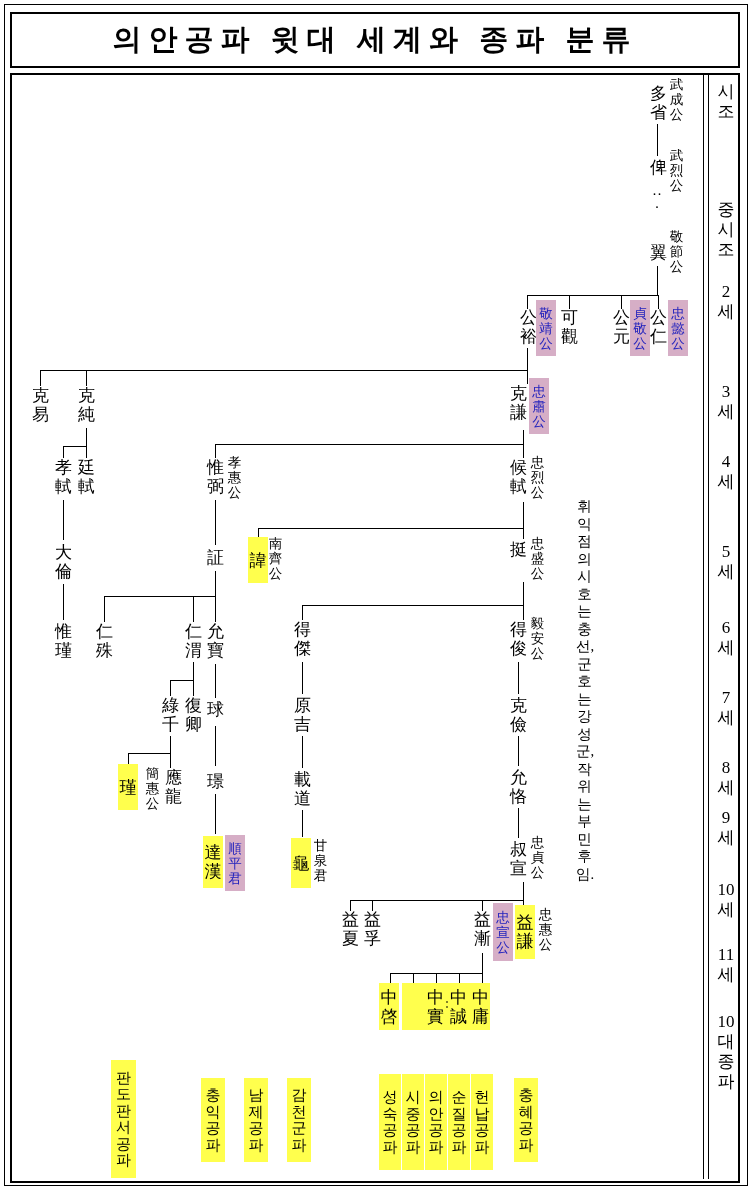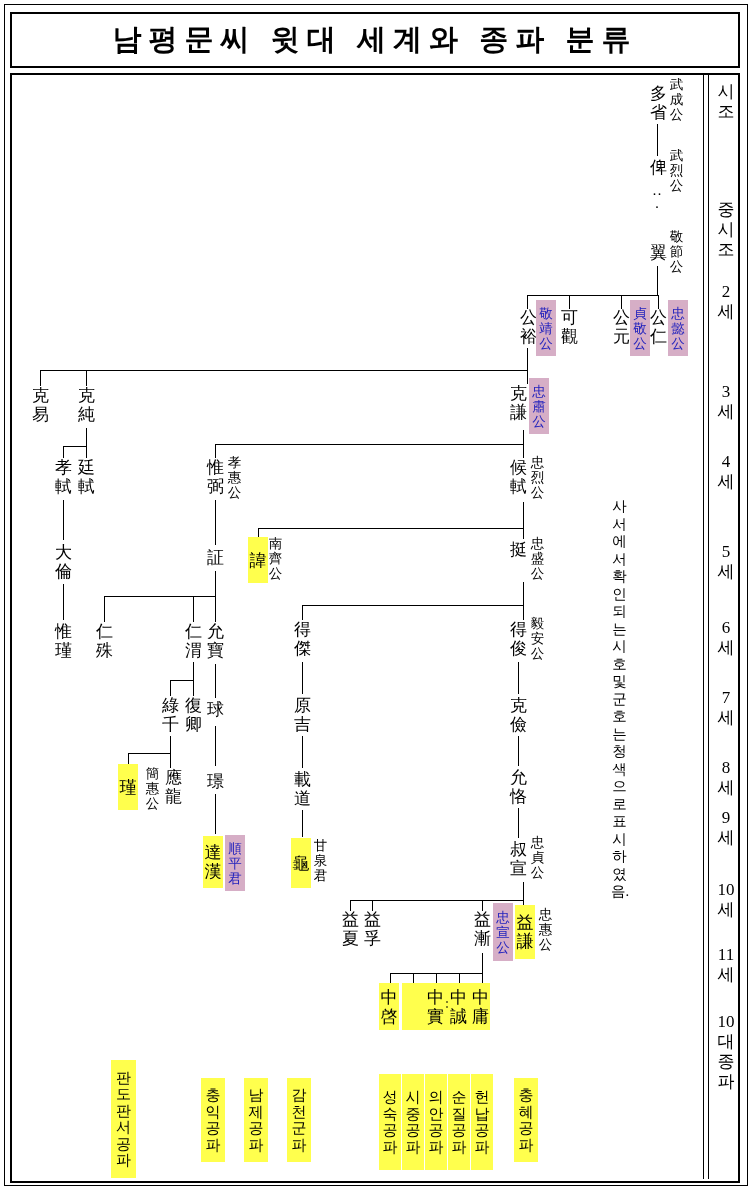--- a/index.html
+++ b/index.html
@@ -32,21 +32,21 @@
              line-height:20px;word-break:break-all;}
   .note-col{position:absolute;width:17px;font-size:14.5px;line-height:17.5px;text-align:center;
             word-break:break-all;}
 </style>
 </head>
 <body>
 
 <div class="frame"></div>
 
 <div class="title-box">
-  <span class="title-text">남평문씨 윗대 세계와 종파 분류</span>
+  <span class="title-text">의안공파 윗대 세계와 종파 분류</span>
 </div>
 
 <div class="main-box"></div>
 <div class="vline" style="left:703px;top:75px;height:1104px;"></div>
 <div class="vline" style="left:708px;top:75px;height:1104px;"></div>
 
 <div class="canvas">
     <div class="edge" style="left: 657px; top: 124px; width: 1px; height: 32px;"></div>
     <div class="edge" style="left: 657px; top: 266px; width: 1px; height: 29px;"></div>
     <div class="edge" style="left: 527px; top: 295px; width: 132px; height: 1px;"></div>
@@ -181,21 +181,21 @@
     <div class="node party box yellow" style="left: 111px; top: 1060px; width: 25px; height: 118px;">판도판서공파</div>
     <div class="node party box yellow" style="left: 201px; top: 1078px; width: 24px; height: 84px;">충익공파</div>
     <div class="node party box yellow" style="left: 244px; top: 1078px; width: 24px; height: 84px;">남제공파</div>
     <div class="node party box yellow" style="left: 287px; top: 1078px; width: 24px; height: 84px;">감천군파</div>
     <div class="node party box yellow" style="left: 379px; top: 1074px; width: 22px; height: 96px;">성숙공파</div>
     <div class="node party box yellow" style="left: 402px; top: 1074px; width: 22px; height: 96px;">시중공파</div>
     <div class="node party box yellow" style="left: 425px; top: 1074px; width: 22px; height: 96px;">의안공파</div>
     <div class="node party box yellow" style="left: 448px; top: 1074px; width: 22px; height: 96px;">순질공파</div>
     <div class="node party box yellow" style="left: 471px; top: 1074px; width: 22px; height: 96px;">헌납공파</div>
     <div class="node party box yellow" style="left: 514px; top: 1078px; width: 24px; height: 84px;">충혜공파</div>
-    <div class="note-col" style="left: 611px; top: 498px;">사서에서　확인되는　시호　및　군호는　청색으로　표시하였음.</div>
+    <div class="note-col" style="left: 576px; top: 498px;">휘　익점의　시호는　충선,　군호는　강성군,　작위는　부민후임.</div>
   </div>
 <div class="canvas" style="pointer-events:none;">
     <div class="rail-item" style="left: 715px; top: 82px; width: 22px;">시조</div>
     <div class="rail-item" style="left: 715px; top: 200px; width: 22px;">중시조</div>
     <div class="rail-item" style="left: 715px; top: 282px; width: 22px;">2세</div>
     <div class="rail-item" style="left: 715px; top: 382px; width: 22px;">3세</div>
     <div class="rail-item" style="left: 715px; top: 452px; width: 22px;">4세</div>
     <div class="rail-item" style="left: 715px; top: 542px; width: 22px;">5세</div>
     <div class="rail-item" style="left: 715px; top: 618px; width: 22px;">6세</div>
     <div class="rail-item" style="left: 715px; top: 688px; width: 22px;">7세</div>

